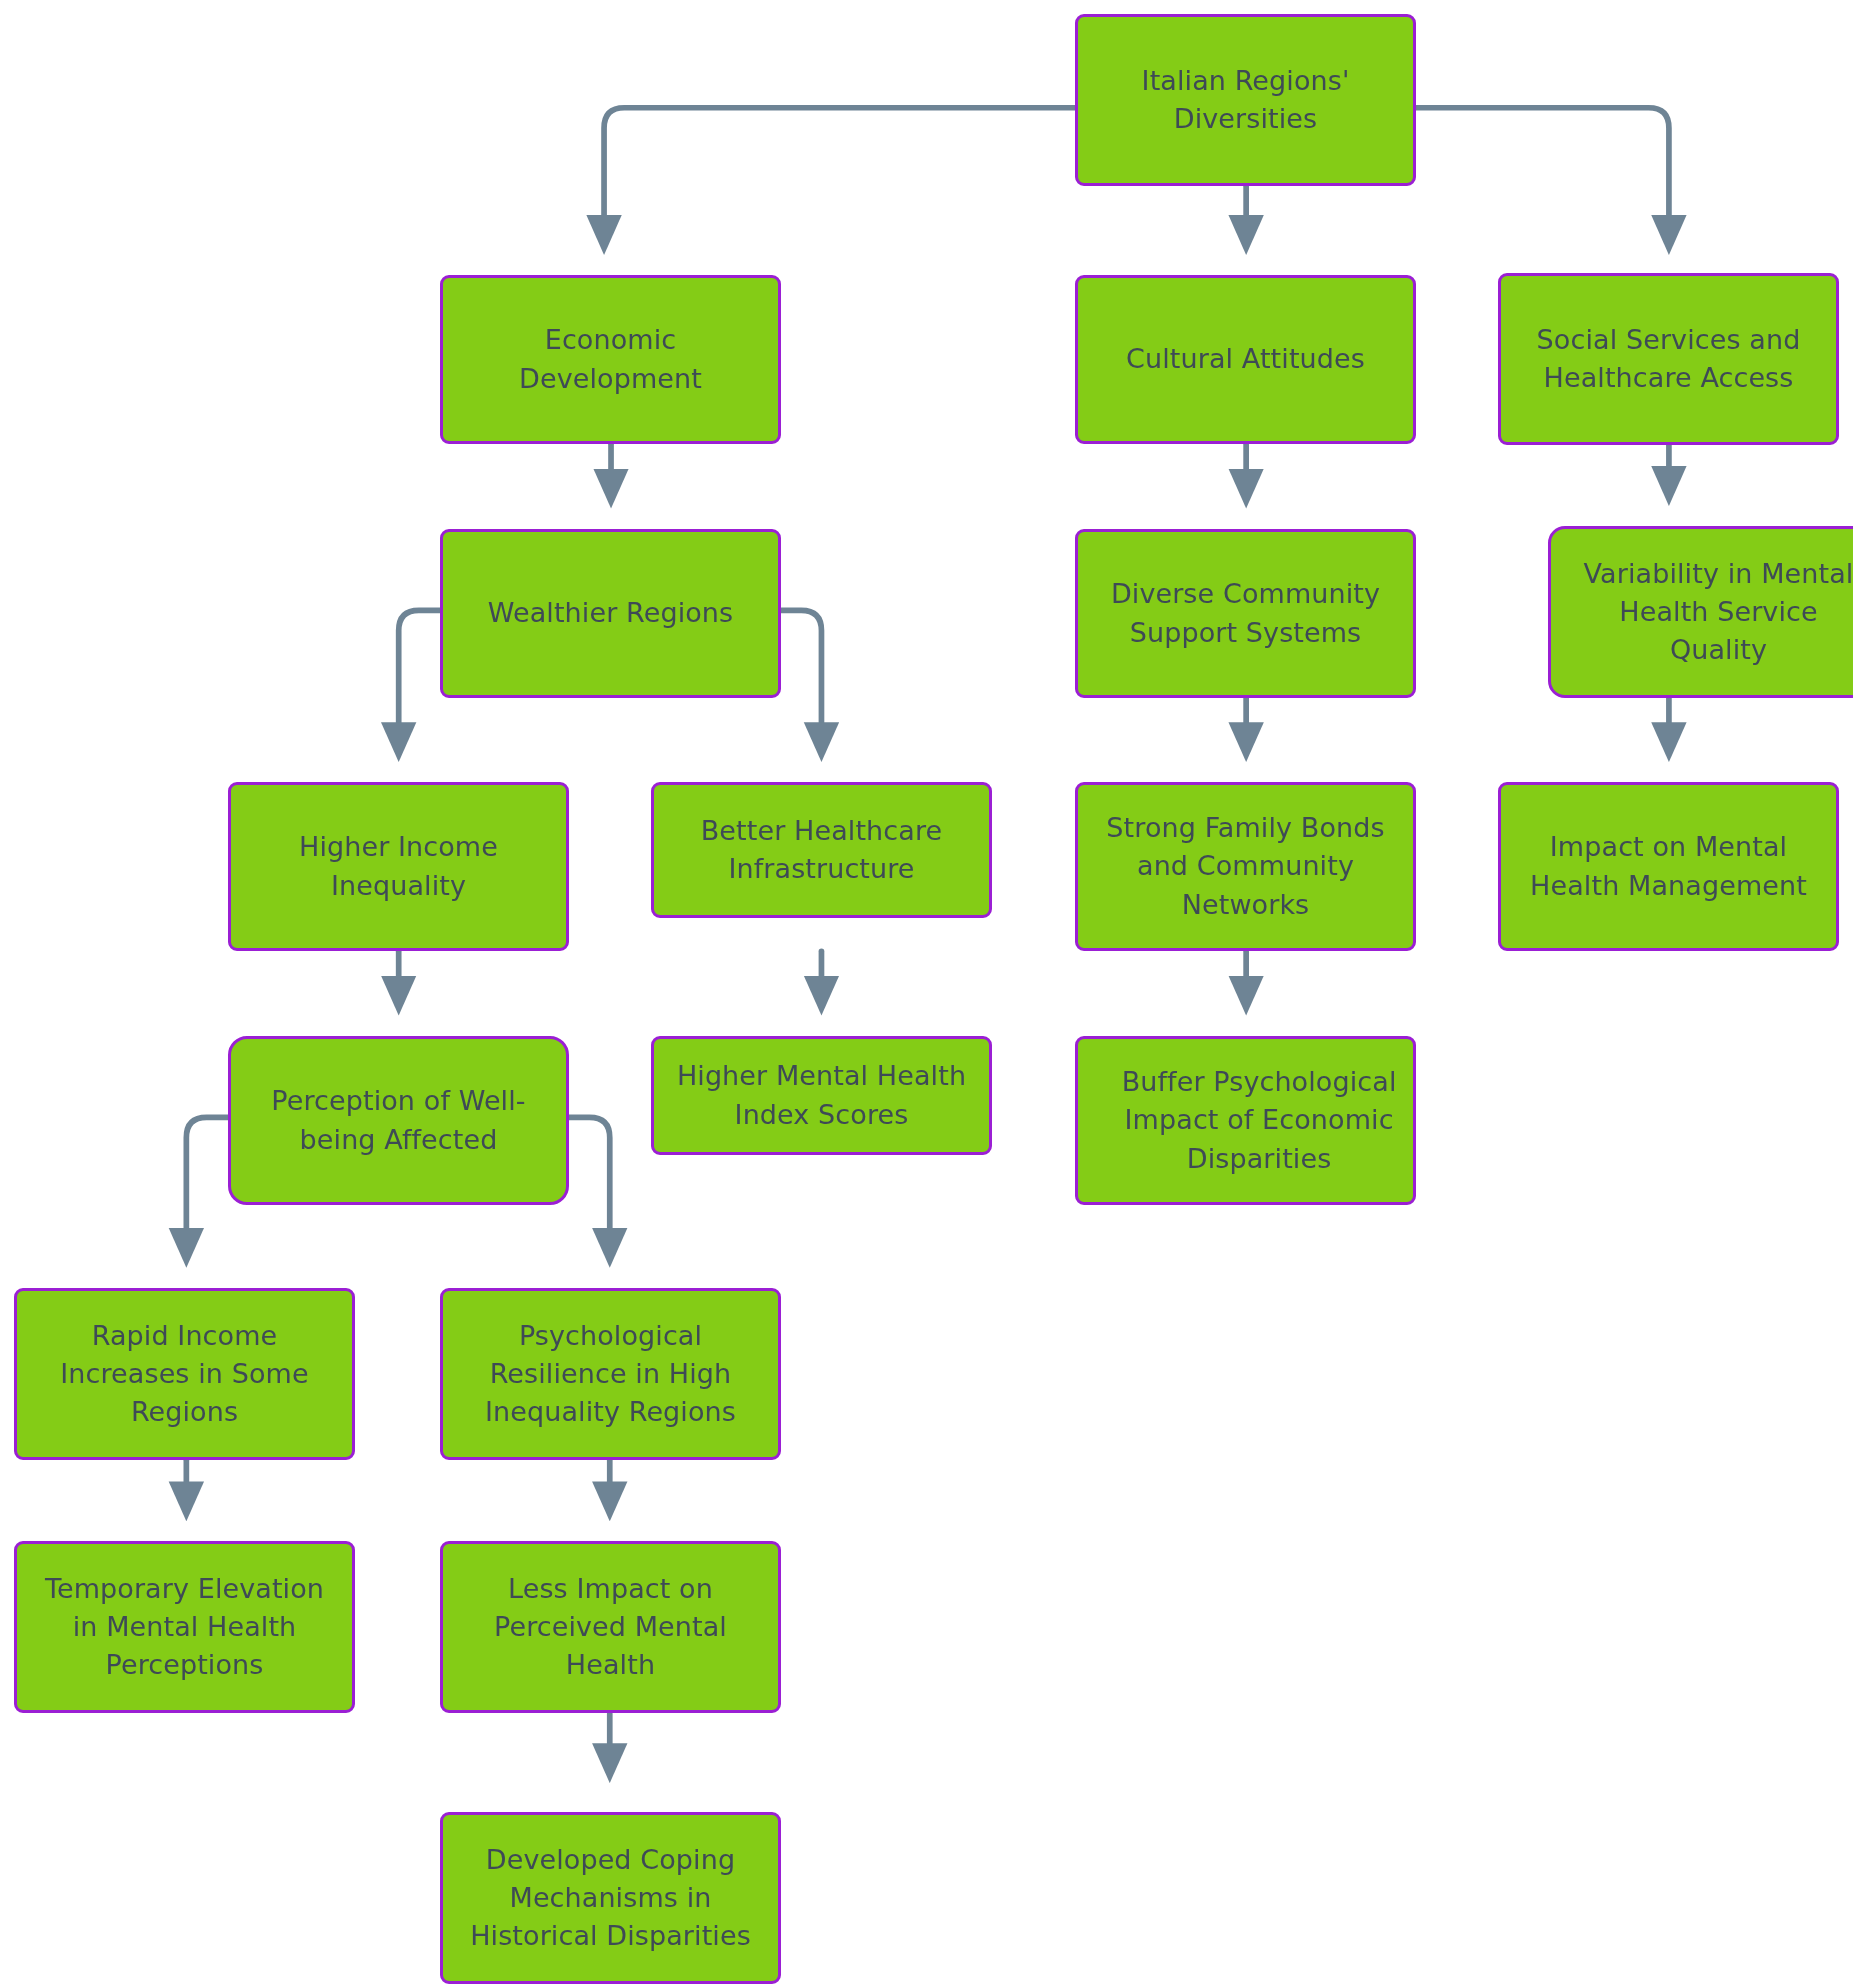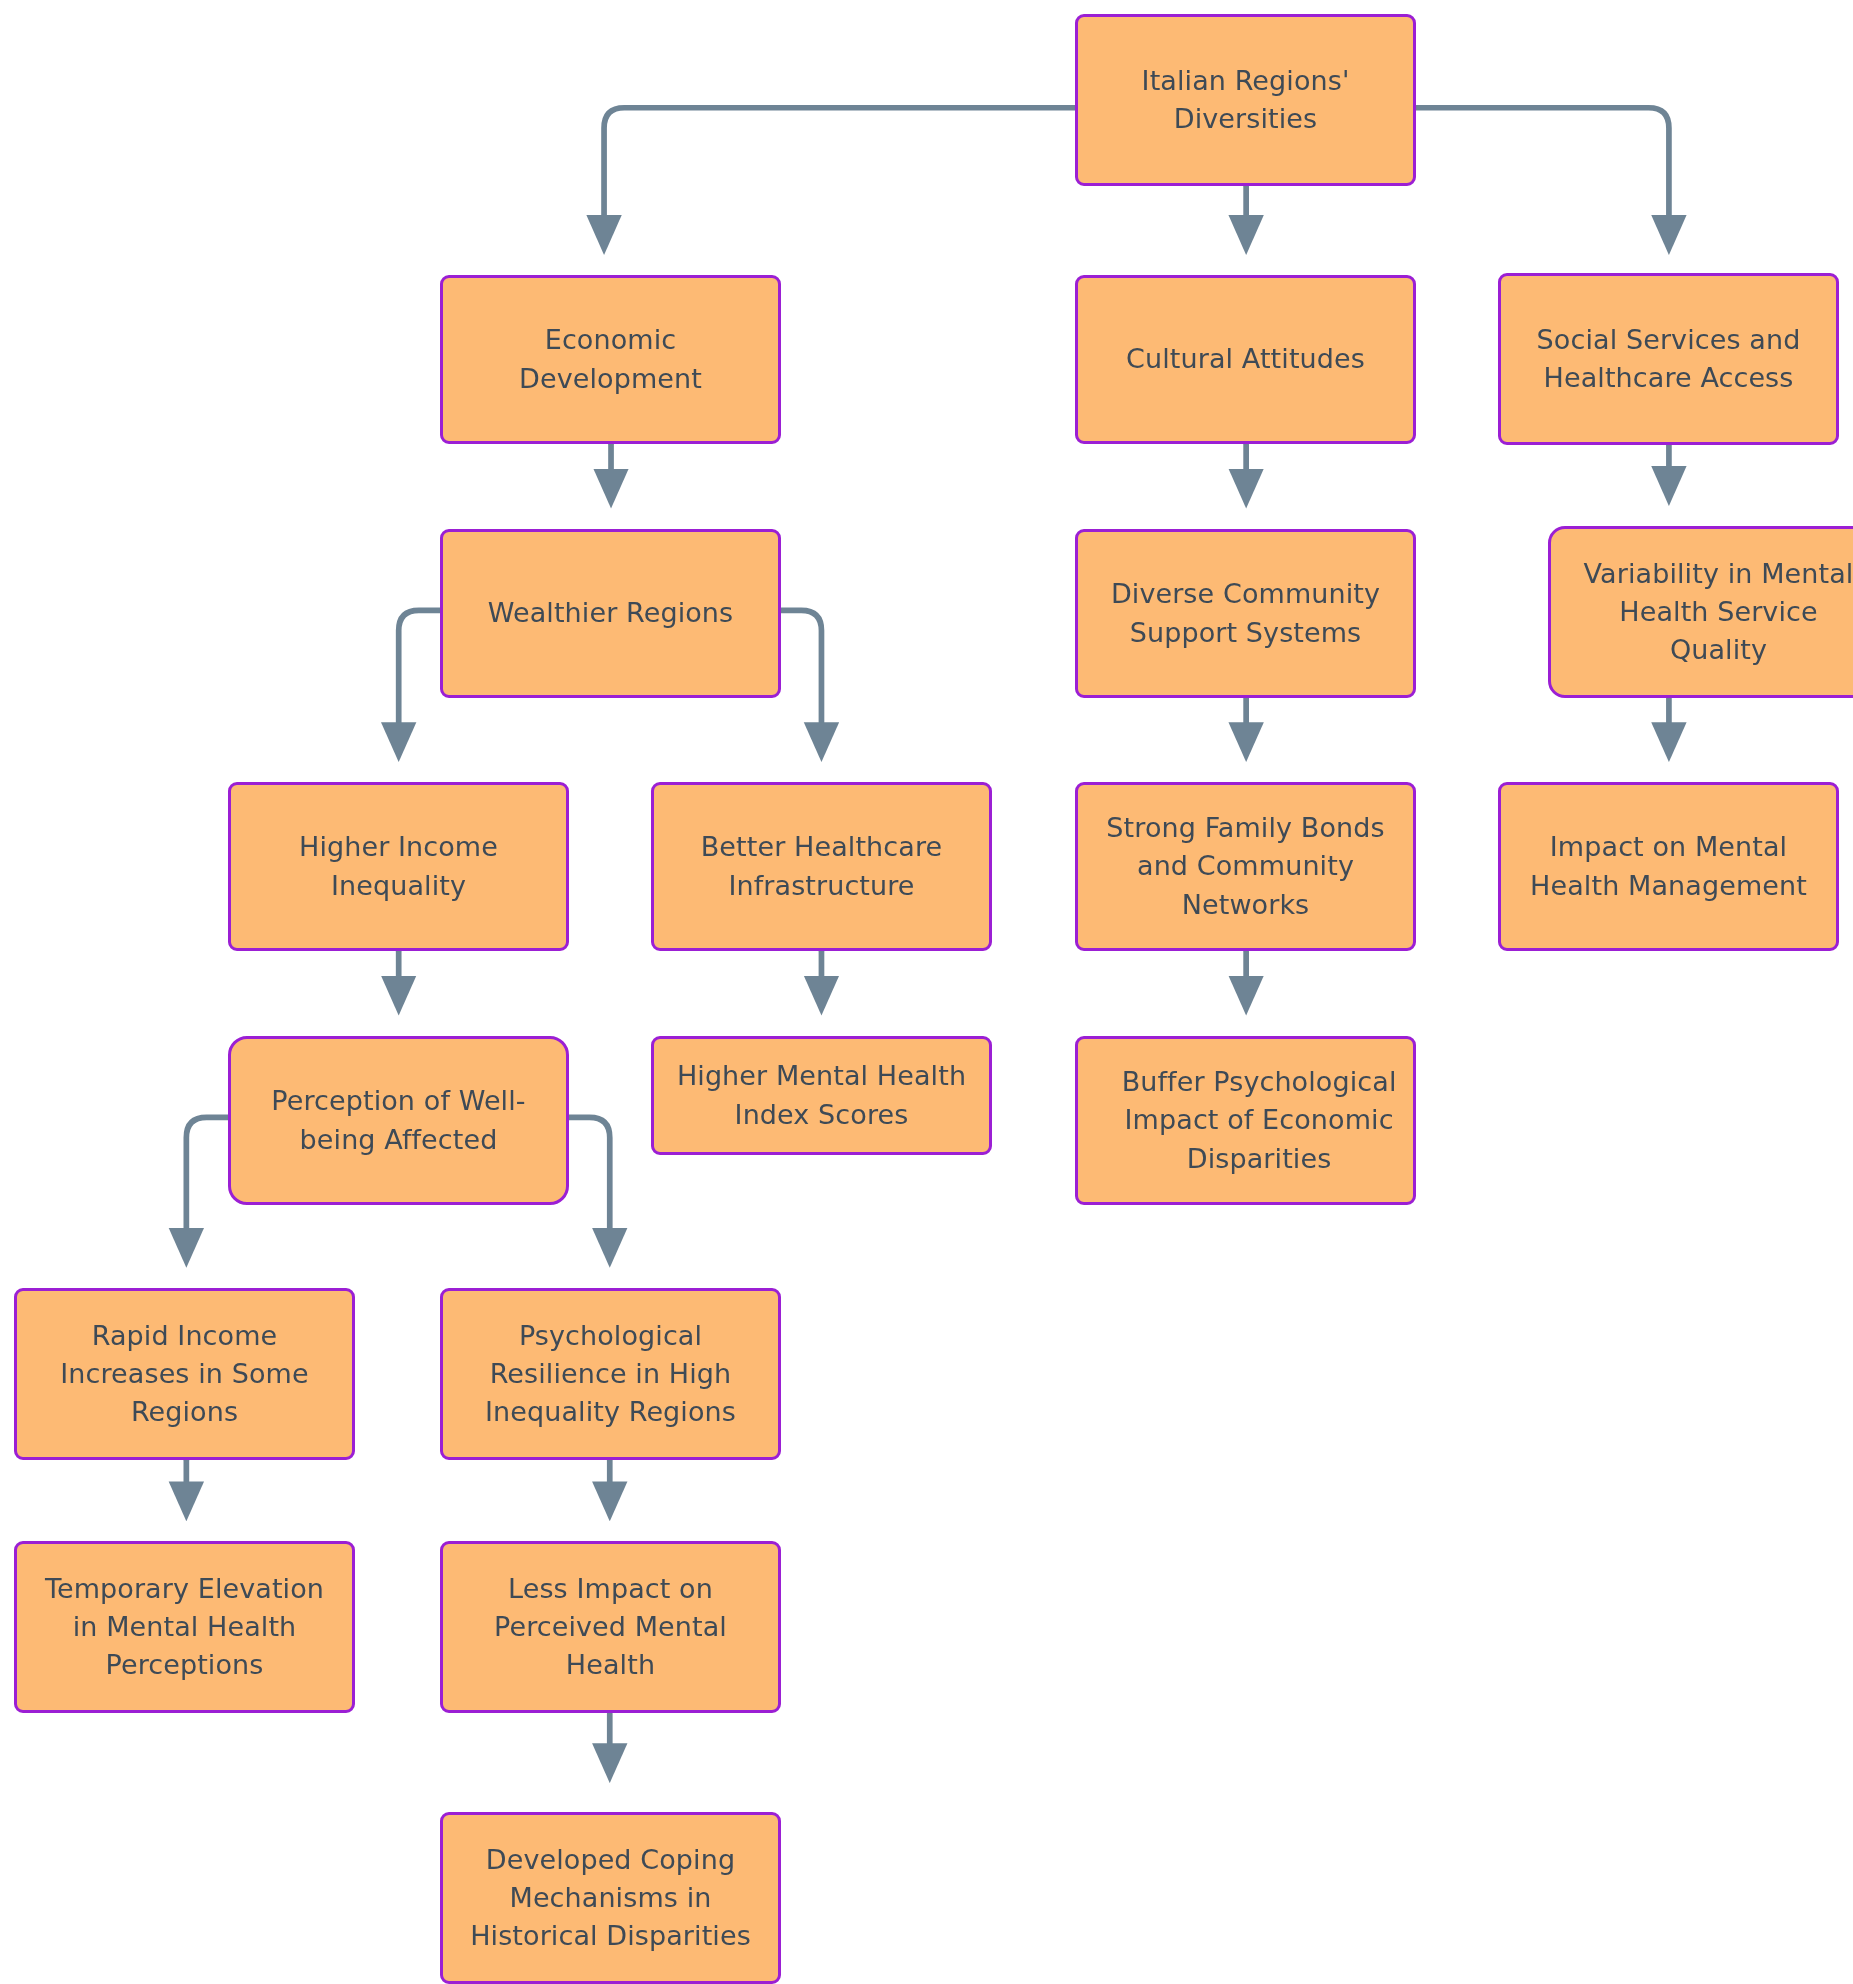--- a/index.html
+++ b/index.html
@@ -13,21 +13,21 @@
   }
   #edges{
     position:absolute;
     left:0;top:0;
     width:1854px;height:1985px;
     pointer-events:none;
   }
   .node{
     position:absolute;
     box-sizing:border-box;
-    background:#fdba74;
+    background:#84cc16;
     border:3.2px solid #9B1FD4;
     border-radius:9px;
     display:flex;
     align-items:center;
     justify-content:center;
     text-align:center;
     color:#3E4A56;
     font-size:27px;
     line-height:1.42;
     letter-spacing:0.1px;
@@ -77,21 +77,21 @@
     <div class="node" style="left: 1498px; top: 273px; width: 341px; height: 172px;"><span>Social Services and
 Healthcare Access</span></div>
     <div class="node" style="left: 440px; top: 529px; width: 341px; height: 169px;"><span>Wealthier Regions</span></div>
     <div class="node" style="left: 1075px; top: 529px; width: 341px; height: 169px;"><span>Diverse Community
 Support Systems</span></div>
     <div class="node" style="left: 1548px; top: 526px; width: 341px; height: 172px; border-radius: 17px;"><span>Variability in Mental
 Health Service
 Quality</span></div>
     <div class="node" style="left: 228px; top: 782px; width: 341px; height: 169px;"><span>Higher Income
 Inequality</span></div>
-    <div class="node" style="left: 651px; top: 782px; width: 341px; height: 169px;"><span>Better Healthcare
+    <div class="node" style="left: 651px; top: 782px; width: 341px; height: 136px;"><span>Better Healthcare
 Infrastructure</span></div>
     <div class="node" style="left: 1075px; top: 782px; width: 341px; height: 169px;"><span>Strong Family Bonds
 and Community
 Networks</span></div>
     <div class="node" style="left: 1498px; top: 782px; width: 341px; height: 169px;"><span>Impact on Mental
 Health Management</span></div>
     <div class="node" style="left: 228px; top: 1036px; width: 341px; height: 169px; border-radius: 19px;"><span>Perception of Well-
 being Affected</span></div>
     <div class="node" style="left: 651px; top: 1036px; width: 341px; height: 119px;"><span>Higher Mental Health
 Index Scores</span></div>

